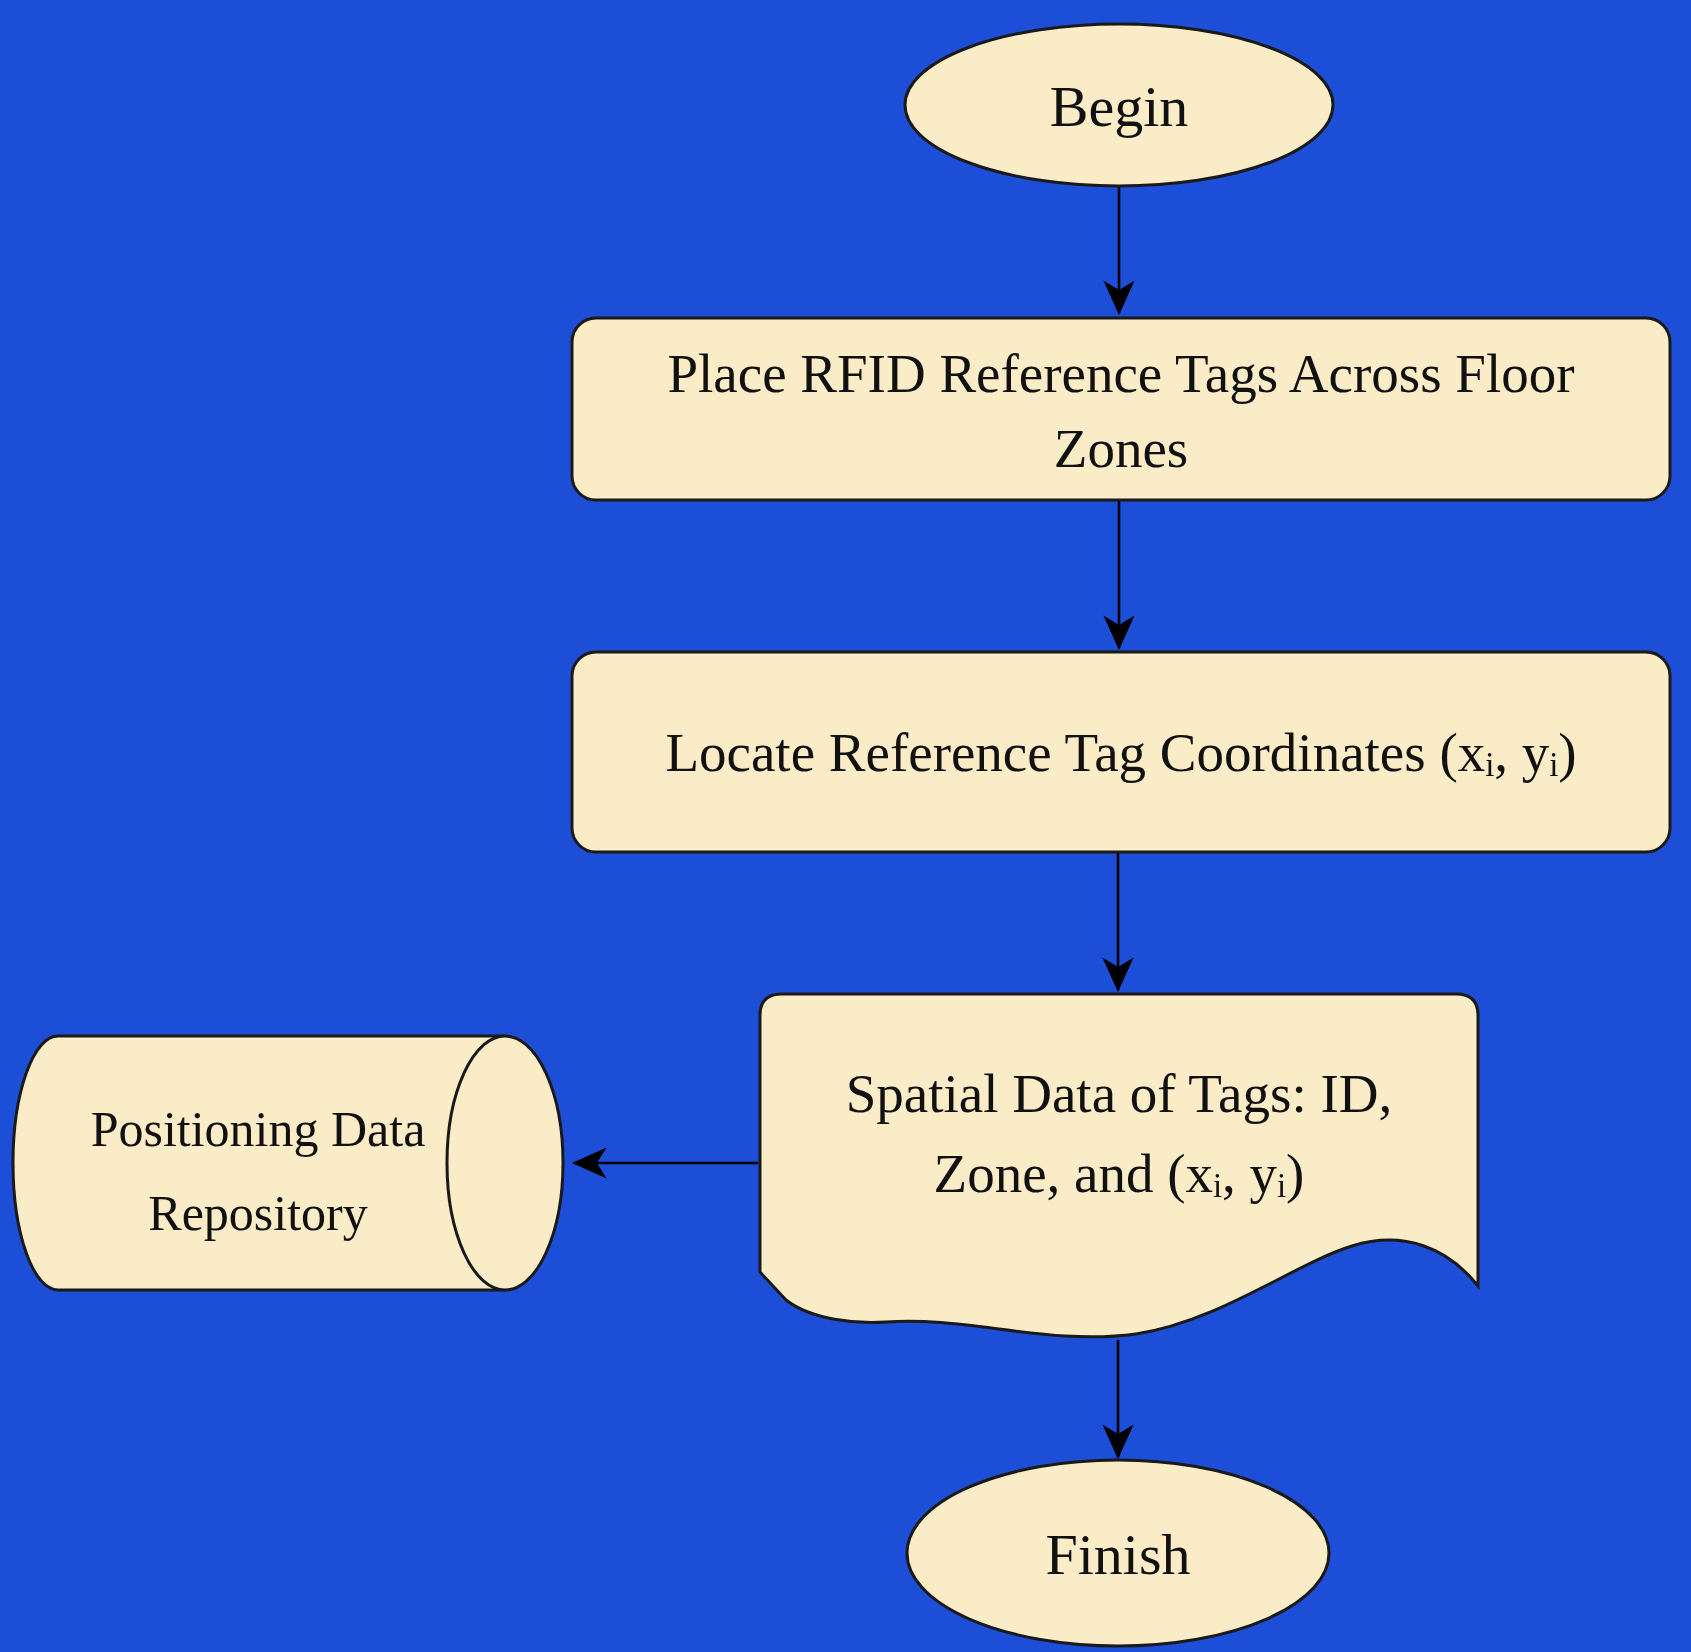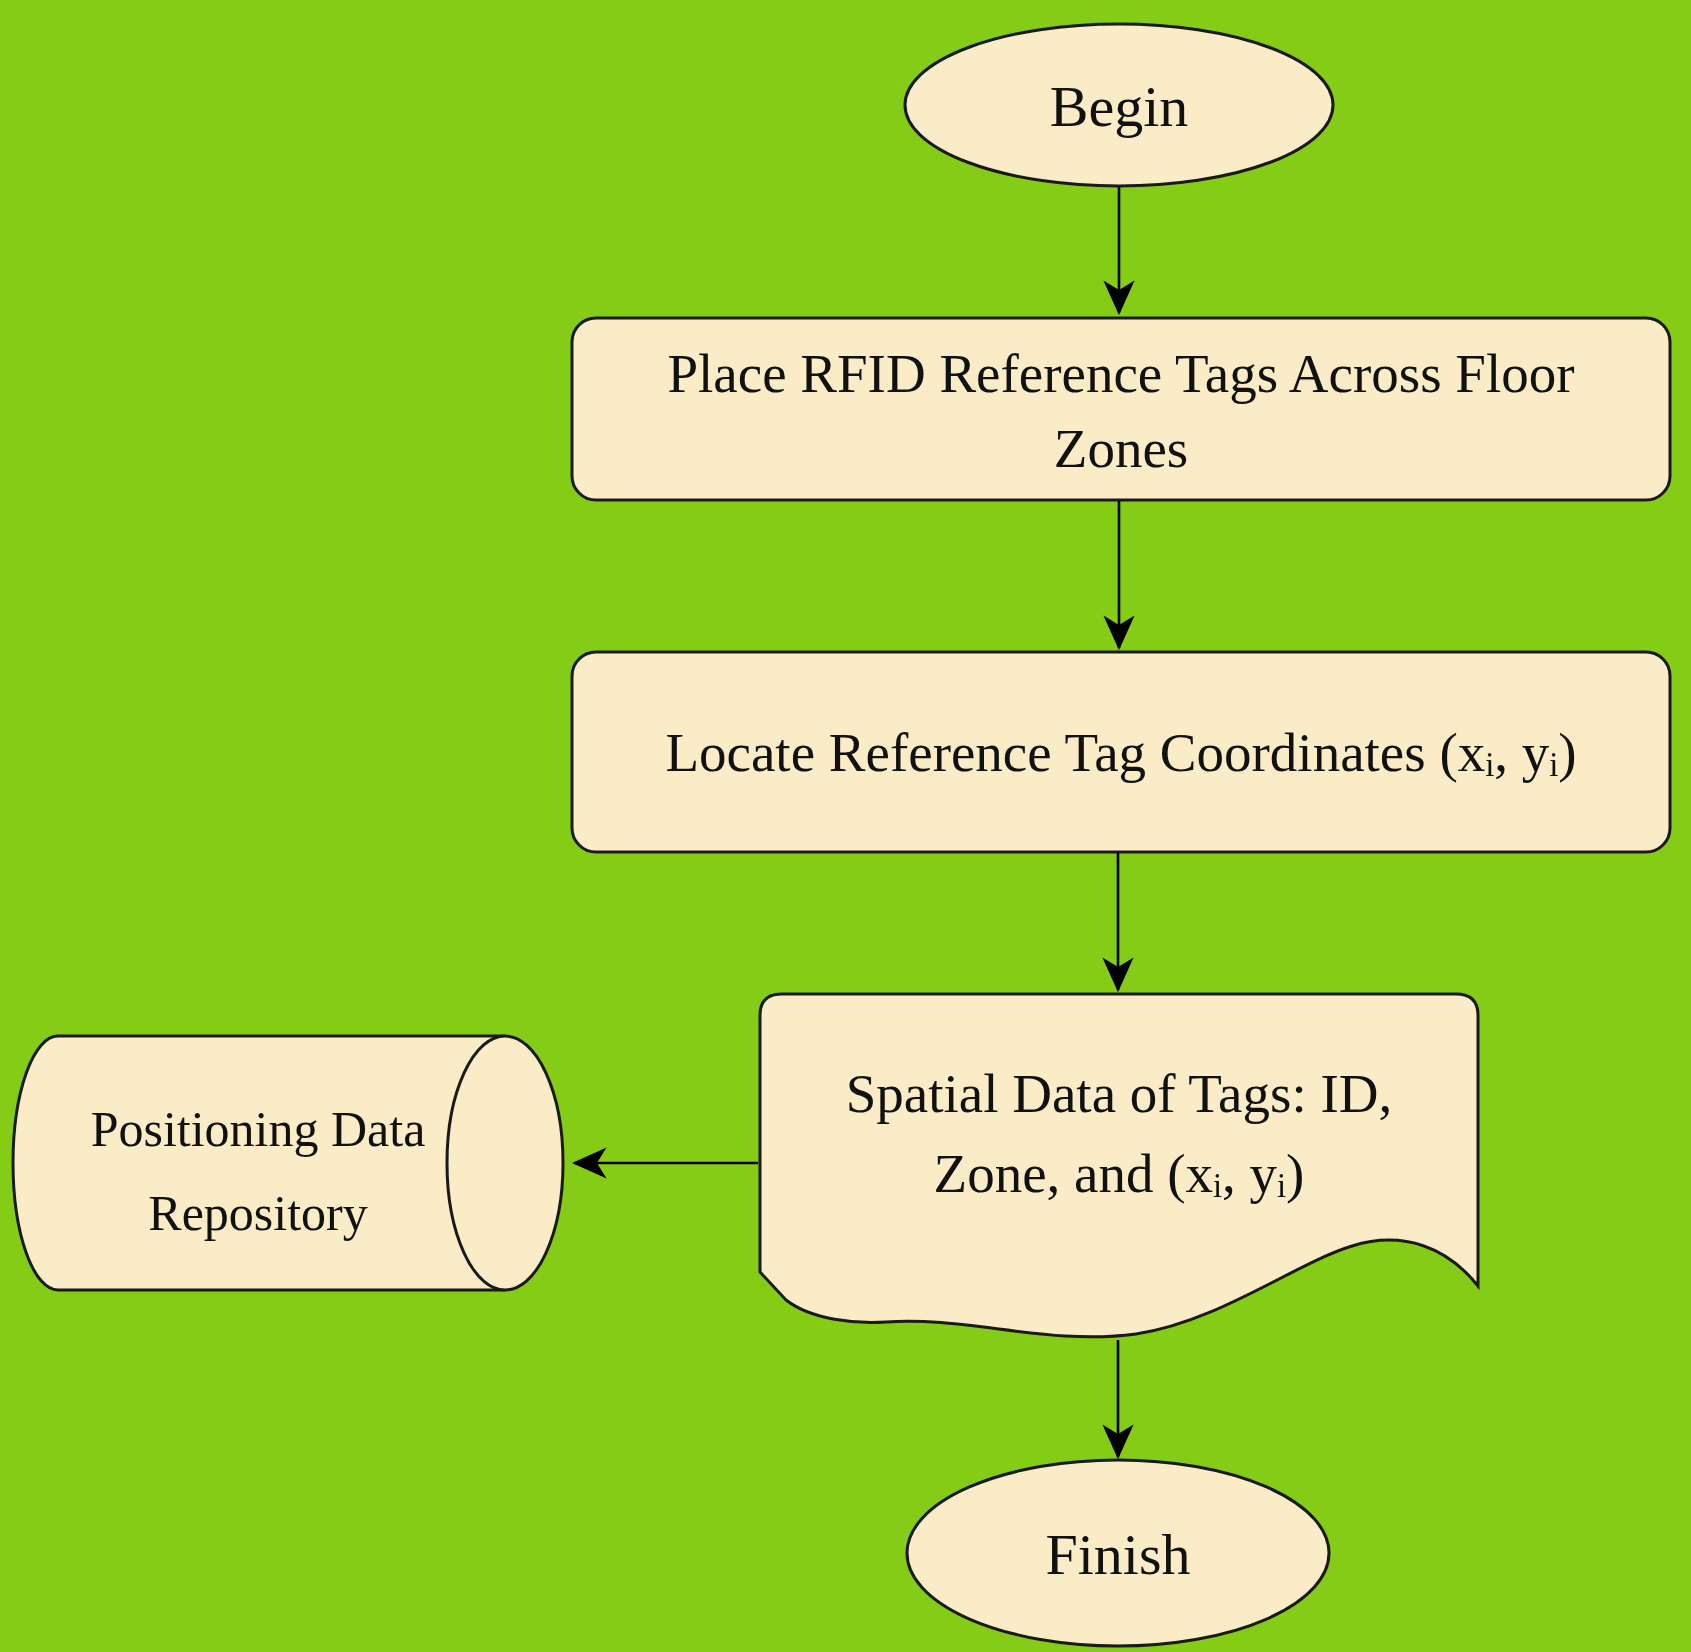--- a/index.html
+++ b/index.html
@@ -1,20 +1,20 @@
 <!DOCTYPE html>
 <html><head>
 <meta charset="utf-8">
 <style>
   html, body { margin: 0; padding: 0; background: #ffffff; }
   .canvas {
     position: relative;
     width: 1691px;
     height: 1652px;
-    background: #84cc16;
+    background: #1d4ed8;
     overflow: hidden;
   }
   svg { display: block; }
   .shape {
     stroke: #1a1a1a;
     stroke-width: 3;
   }
   .edge {
     stroke: #000000;
     stroke-width: 2.6;

